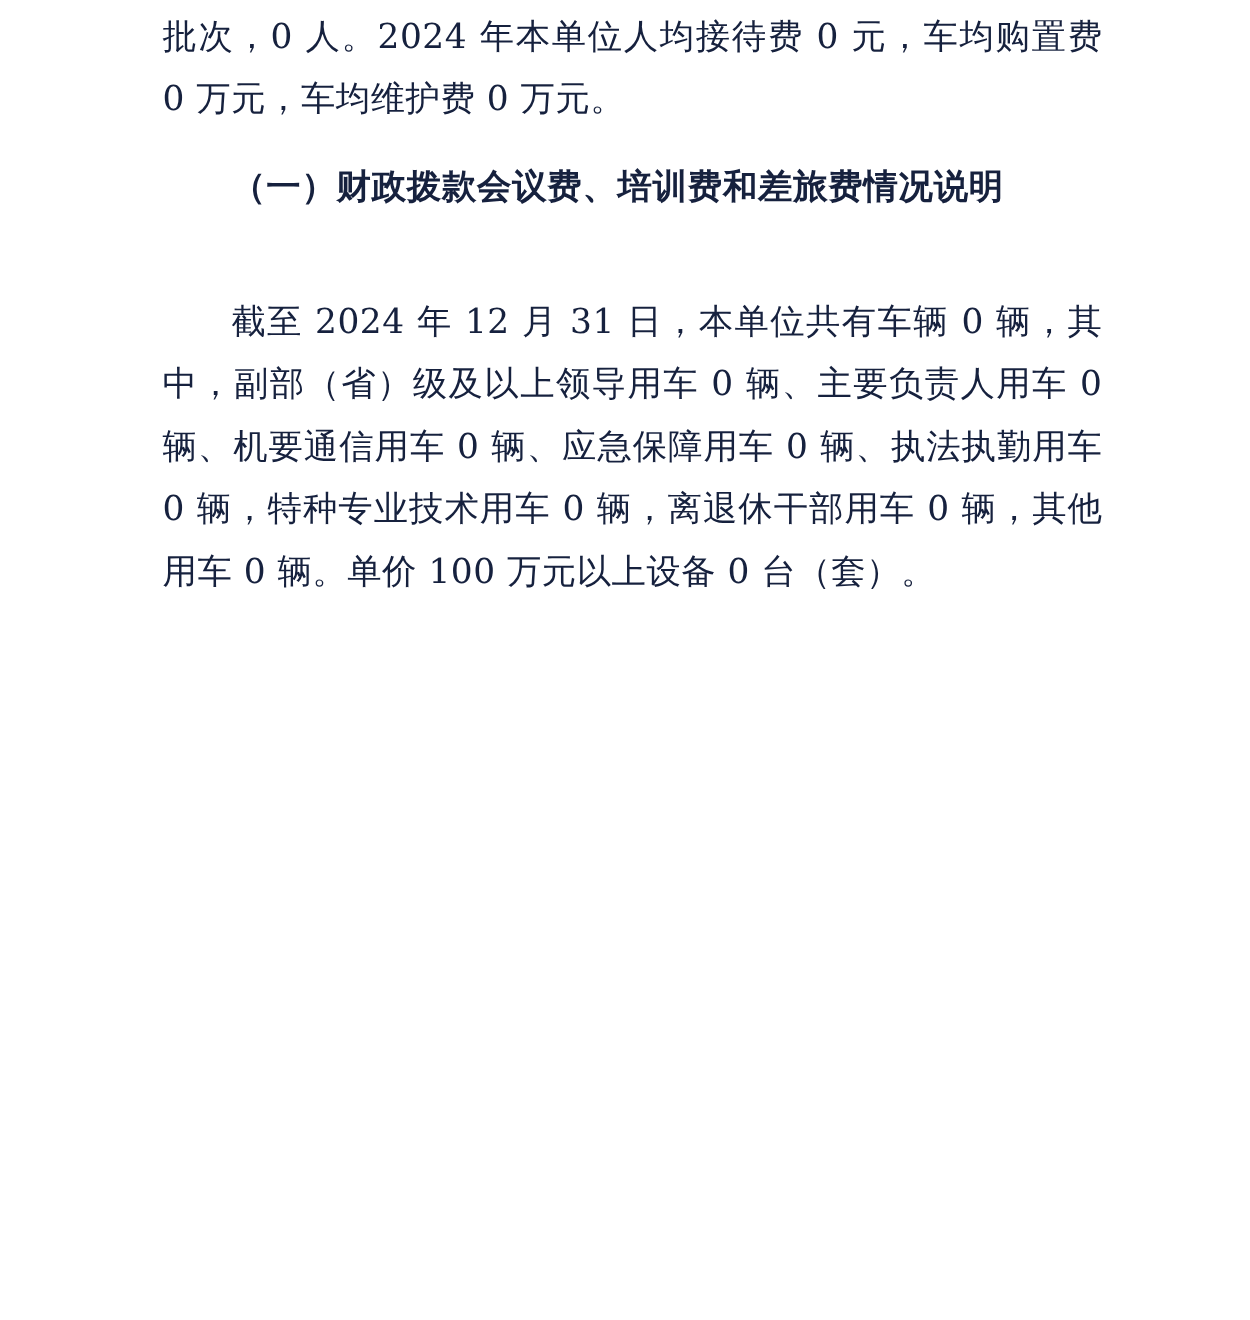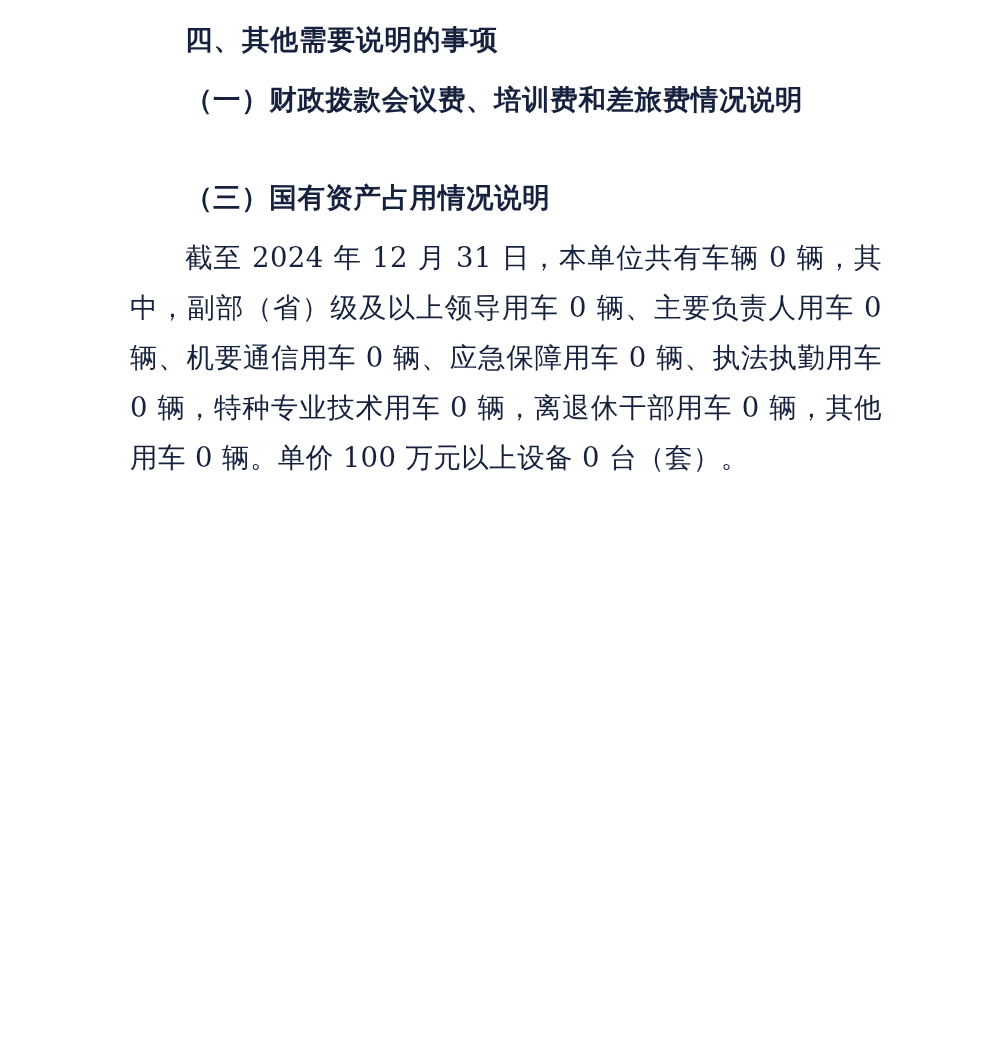--- a/index.html
+++ b/index.html
@@ -52,40 +52,39 @@
   .sp-md {
     height: 14px;
   }
 </style>
 </head>
 <body>
 
 <div class="page">
   <div class="doc-body">
 
+    <p class="continuation">批次，0 人。2024 年本单位人均接待费 0 元，车均购置费 0 万元，车均维护费 0 万元。</p>
 
     <div class="sp-sm"></div>
 
-    <p class="heading">四、其他需要说明的事项</p>
 
     <div class="sp-sm"></div>
 
     <p class="subheading">（一）财政拨款会议费、培训费和差旅费情况说明</p>
 
     <div class="sp-sm"></div>
 
 
     <div class="sp-md"></div>
 
 
     <div class="sp-sm"></div>
 
 
     <div class="sp-md"></div>
 
-    <p class="subheading">（三）国有资产占用情况说明</p>
 
     <div class="sp-sm"></div>
 
     <p class="indent">截至 2024 年 12 月 31 日，本单位共有车辆 0 辆，其中，副部（省）级及以上领导用车 0 辆、主要负责人用车 0 辆、机要通信用车 0 辆、应急保障用车 0 辆、执法执勤用车 0 辆，特种专业技术用车 0 辆，离退休干部用车 0 辆，其他用车 0 辆。单价 100 万元以上设备 0 台（套）。</p>
 
   </div>
 </div>
 
 </body></html>

